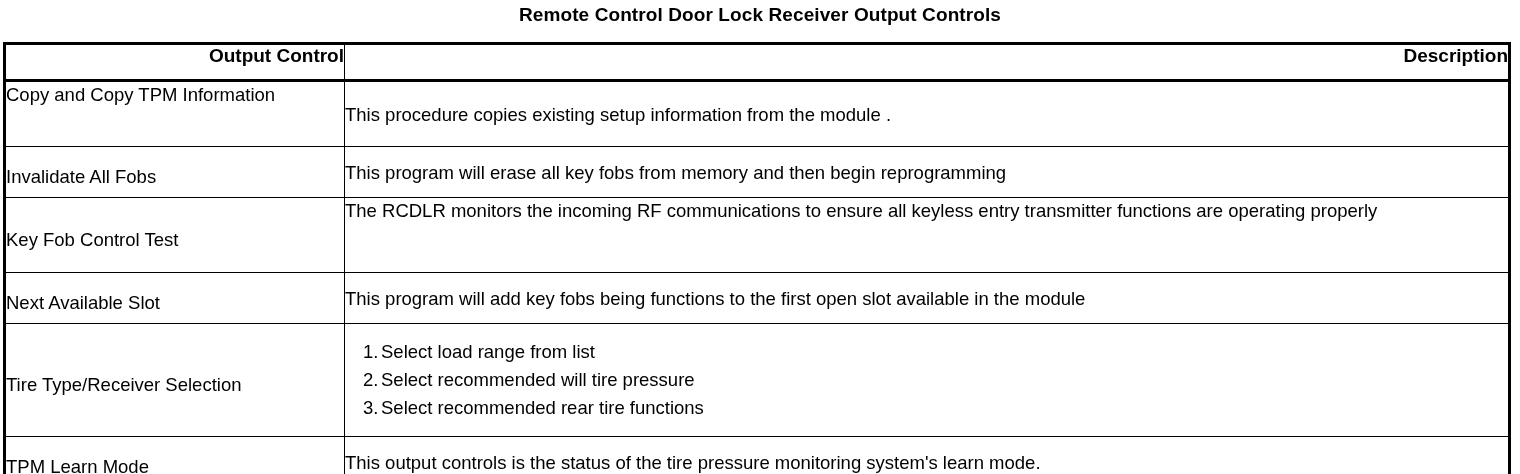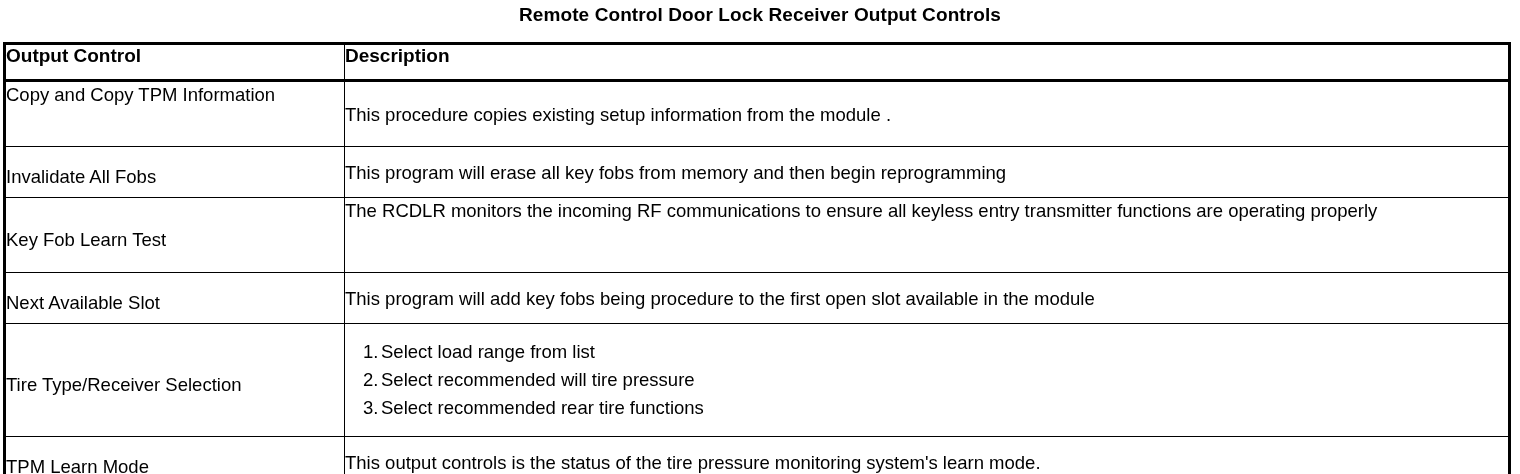--- a/index.html
+++ b/index.html
@@ -47,21 +47,21 @@
   table.ctrl-table th,
   table.ctrl-table td {
     border: 1.5px solid #000;
     padding: 0;
     vertical-align: top;
   }
   thead th {
     border-bottom: 3px solid #000 !important;
     font-size: 19px;
     font-weight: bold;
-    text-align: left;
+    text-align: right;
     height: 34px;
     vertical-align: middle;
     line-height: 22px;
   }
   td.name-cell {
     font-size: 18.5px;
     line-height: 25px;
     padding: 4px 4px 4px 6px;
     vertical-align: top;
   }
@@ -132,27 +132,27 @@
           <td class="name-cell">Copy and Copy TPM Information</td>
           <td class="desc-cell mid">This procedure copies existing setup information from the module .</td>
         </tr>
 
         <tr class="r2">
           <td class="name-cell mid">Invalidate All Fobs</td>
           <td class="desc-cell mid">This program will erase all key fobs from memory and then begin reprogramming</td>
         </tr>
 
         <tr class="r3">
-          <td class="name-cell mid">Key Fob Learn Test</td>
+          <td class="name-cell mid">Key Fob Control Test</td>
           <td class="desc-cell">The RCDLR monitors the incoming RF communications to ensure all keyless entry transmitter functions are operating properly</td>
         </tr>
 
         <tr class="r4">
           <td class="name-cell mid">Next Available Slot</td>
-          <td class="desc-cell mid">This program will add key fobs being procedure to the first open slot available in the module</td>
+          <td class="desc-cell mid">This program will add key fobs being functions to the first open slot available in the module</td>
         </tr>
 
         <tr class="r5">
           <td class="name-cell mid">Tire Type/Receiver Selection</td>
           <td class="desc-cell mid">
             <ol class="numlist">
               <li>
                 <span class="num">1.</span>
                 <span class="txt">Select load range from list</span>
               </li>

